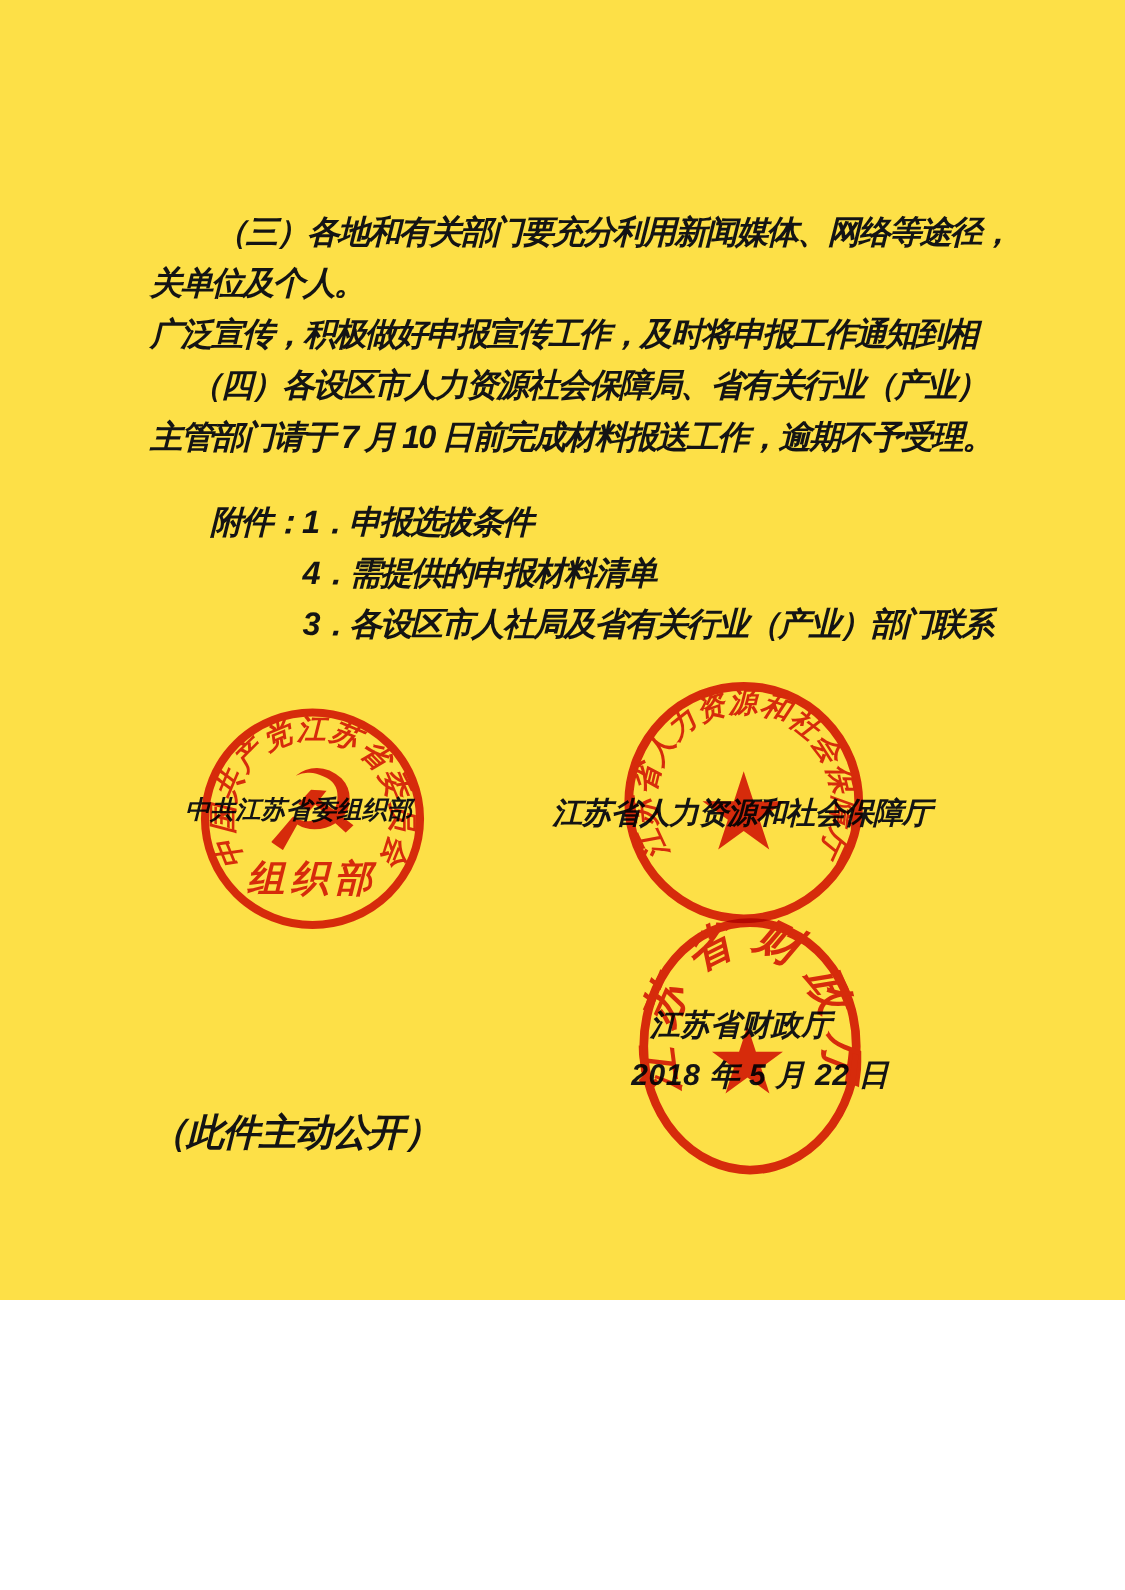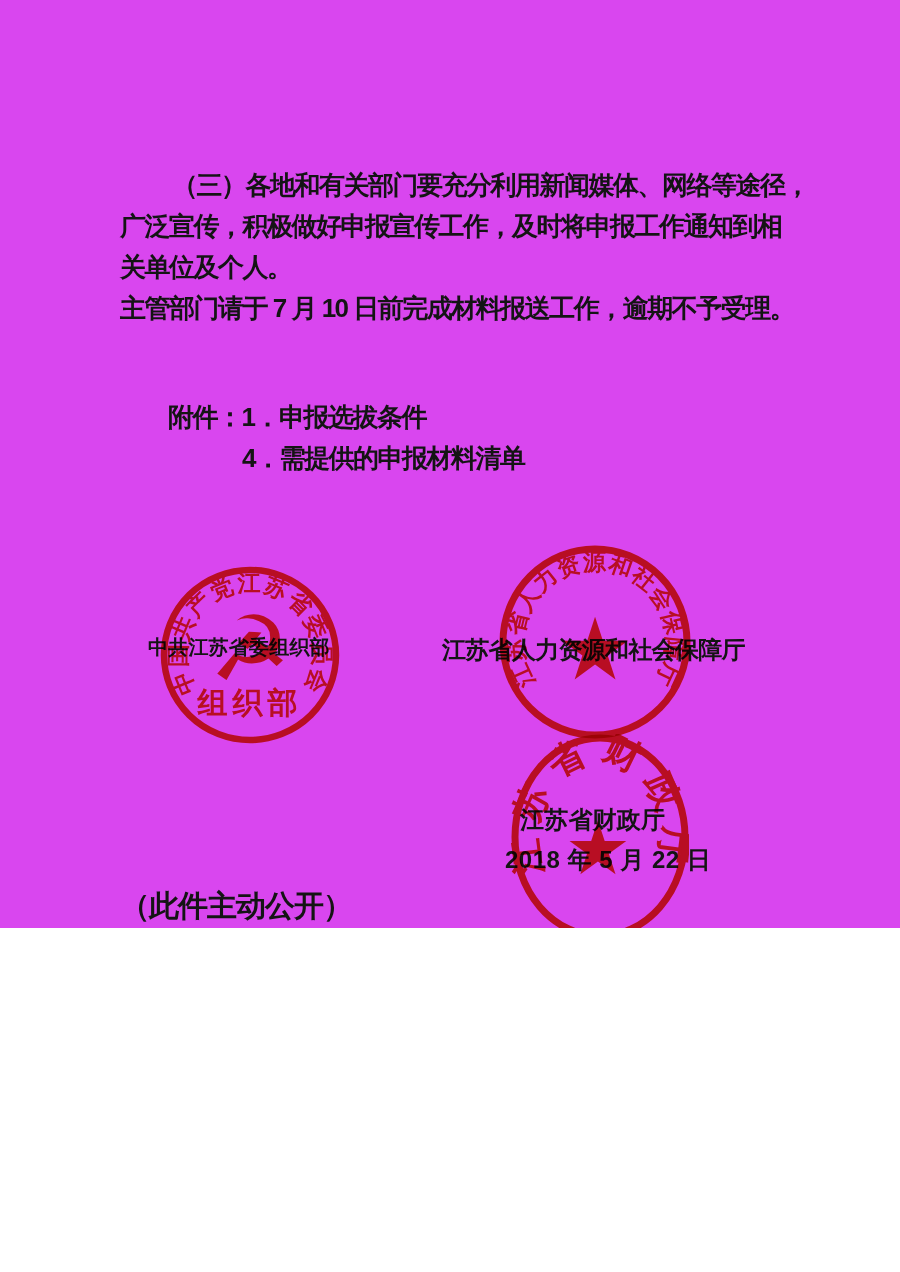--- a/index.html
+++ b/index.html
@@ -1,19 +1,20 @@
 <!DOCTYPE html>
 <html><head>
 <meta charset="utf-8">
 <style>
   html,body{margin:0;padding:0;background:#ffffff;}
   .page{
-    position:relative;width:900px;height:928px;background:#d946ef;
+    position:relative;width:900px;height:1040px;background:#fde047;
     font-family:"Liberation Sans",sans-serif;color:var(--ink,#141414);
     overflow:hidden;
+    font-style:italic;
   }
   
   .body-block{position:absolute;left:120px;width:690px;font-size:26px;
     font-weight:bold;letter-spacing:-1.5px;}
   .body-block .line{height:41px;line-height:41px;white-space:nowrap;}
   #para-block{top:165px;}
   #attachment-block{top:377px;margin-top:20px;}
   
   .abs-label{position:absolute;font-weight:bold;white-space:nowrap;z-index:2;}
   #org1{left:148px;top:634px;font-size:20px;letter-spacing:0.2px;text-align:center;}
@@ -33,28 +34,30 @@
     font-family:"Liberation Serif",serif;}
   .seal .emblem{font-family:"DejaVu Sans",sans-serif;font-weight:normal;}
 </style>
 </head>
 <body>
 
 <div class="page" style="--seal-red: #d7281c; --ink: #141414;">
 
   <div id="para-block" class="body-block">
       <div class="line" style="padding-left: 52px;">（三）各地和有关部门要充分利用新闻媒体、网络等途径，</div>
+      <div class="line" style="padding-left: 0px;">关单位及个人。</div>
       <div class="line" style="padding-left: 0px;">广泛宣传，积极做好申报宣传工作，及时将申报工作通知到相</div>
-      <div class="line" style="padding-left: 0px;">关单位及个人。</div>
+      <div class="line" style="padding-left: 32px;">（四）各设区市人力资源社会保障局、省有关行业（产业）</div>
       <div class="line" style="padding-left: 0px;">主管部门请于 7 月 10 日前完成材料报送工作，逾期不予受理。</div>
     </div>
 
   <div id="attachment-block" class="body-block">
       <div class="line" style="padding-left: 48px;">附件：1．申报选拔条件</div>
       <div class="line" style="padding-left: 122px;">4．需提供的申报材料清单</div>
+      <div class="line" style="padding-left: 122px;">3．各设区市人社局及省有关行业（产业）部门联系</div>
     </div>
 
   <div id="org1" class="abs-label">中共江苏省委组织部</div>
   <div id="org2" class="abs-label">江苏省人力资源和社会保障厅</div>
   <div id="org3" class="abs-label">江苏省财政厅</div>
   <div id="sig-date" class="abs-label">2018 年 5 月 22 日</div>
 
   <div id="disclosure" class="abs-label">（此件主动公开）</div>
 
   <div id="page-number" class="abs-label">— 6 —</div>

